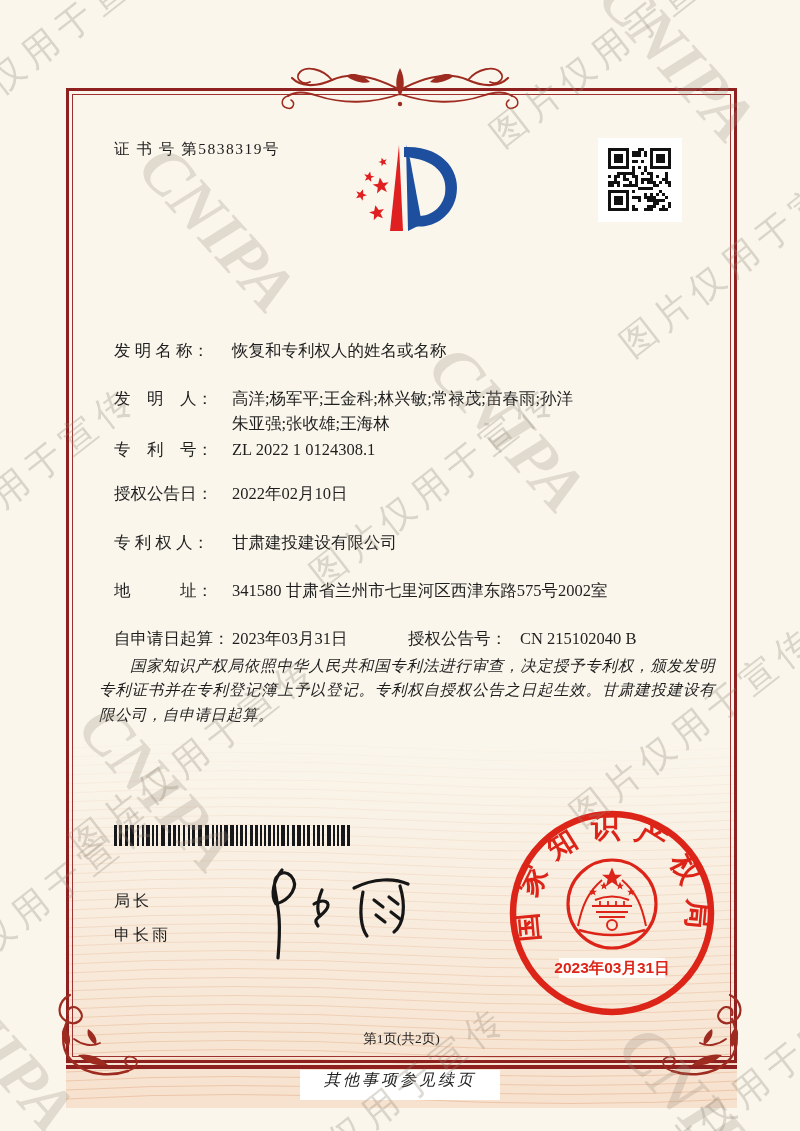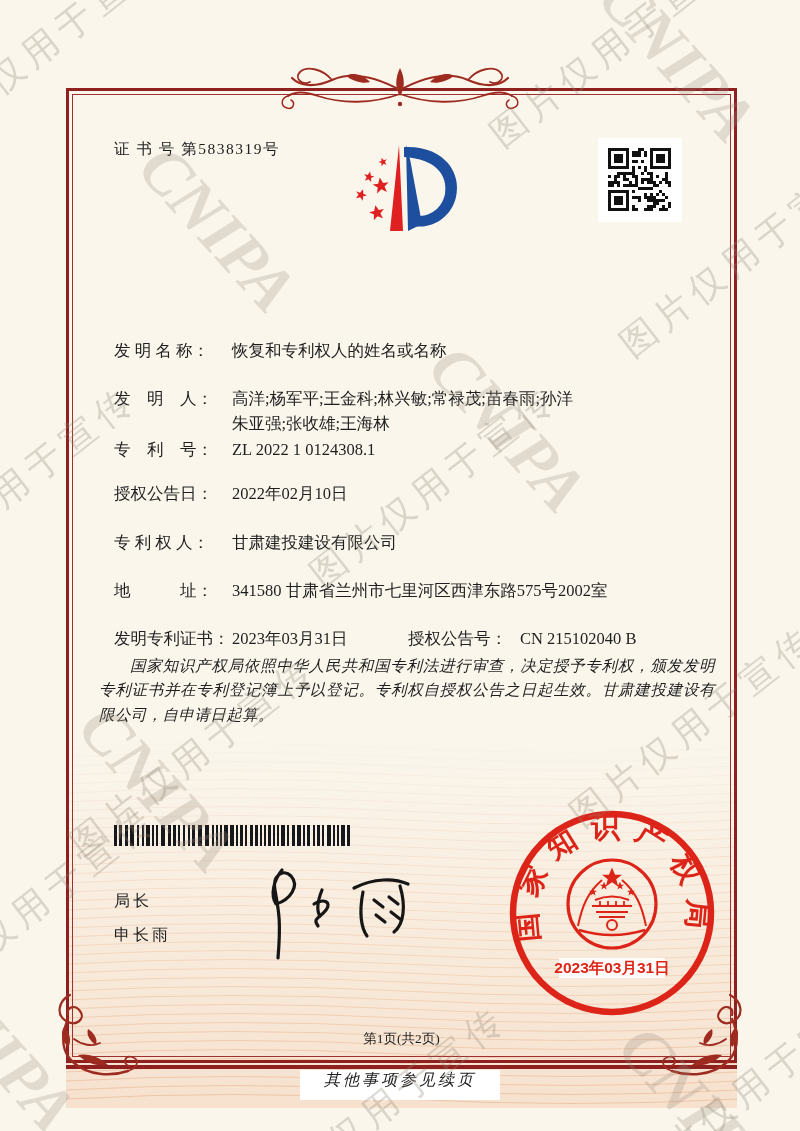--- a/index.html
+++ b/index.html
@@ -311,21 +311,21 @@
   </div>
   <div class="row" style="top:530px">
     <span class="lbl">专 利 权 人：</span>
     <span class="val">甘肃建投建设有限公司</span>
   </div>
   <div class="row" style="top:578px">
     <span class="lbl">地　　　址：</span>
     <span class="val">341580 甘肃省兰州市七里河区西津东路575号2002室</span>
   </div>
   <div class="row" style="top:626px">
-    <span class="lbl">发明专利证书：</span>
+    <span class="lbl">自申请日起算：</span>
     <span class="val" style="width:170px">2023年03月31日</span>
     <span class="lbl2">授权公告号：</span>
     <span class="val2">CN 215102040 B</span>
   </div>
 
   <div class="paras">
     <p>国家知识产权局依照中华人民共和国专利法进行审查，决定授予专利权，颁发发明专利证书并在专利登记簿上予以登记。专利权自授权公告之日起生效。甘肃建投建设有限公司，自申请日起算。</p>
   </div>
 
   <div id="barcode">

